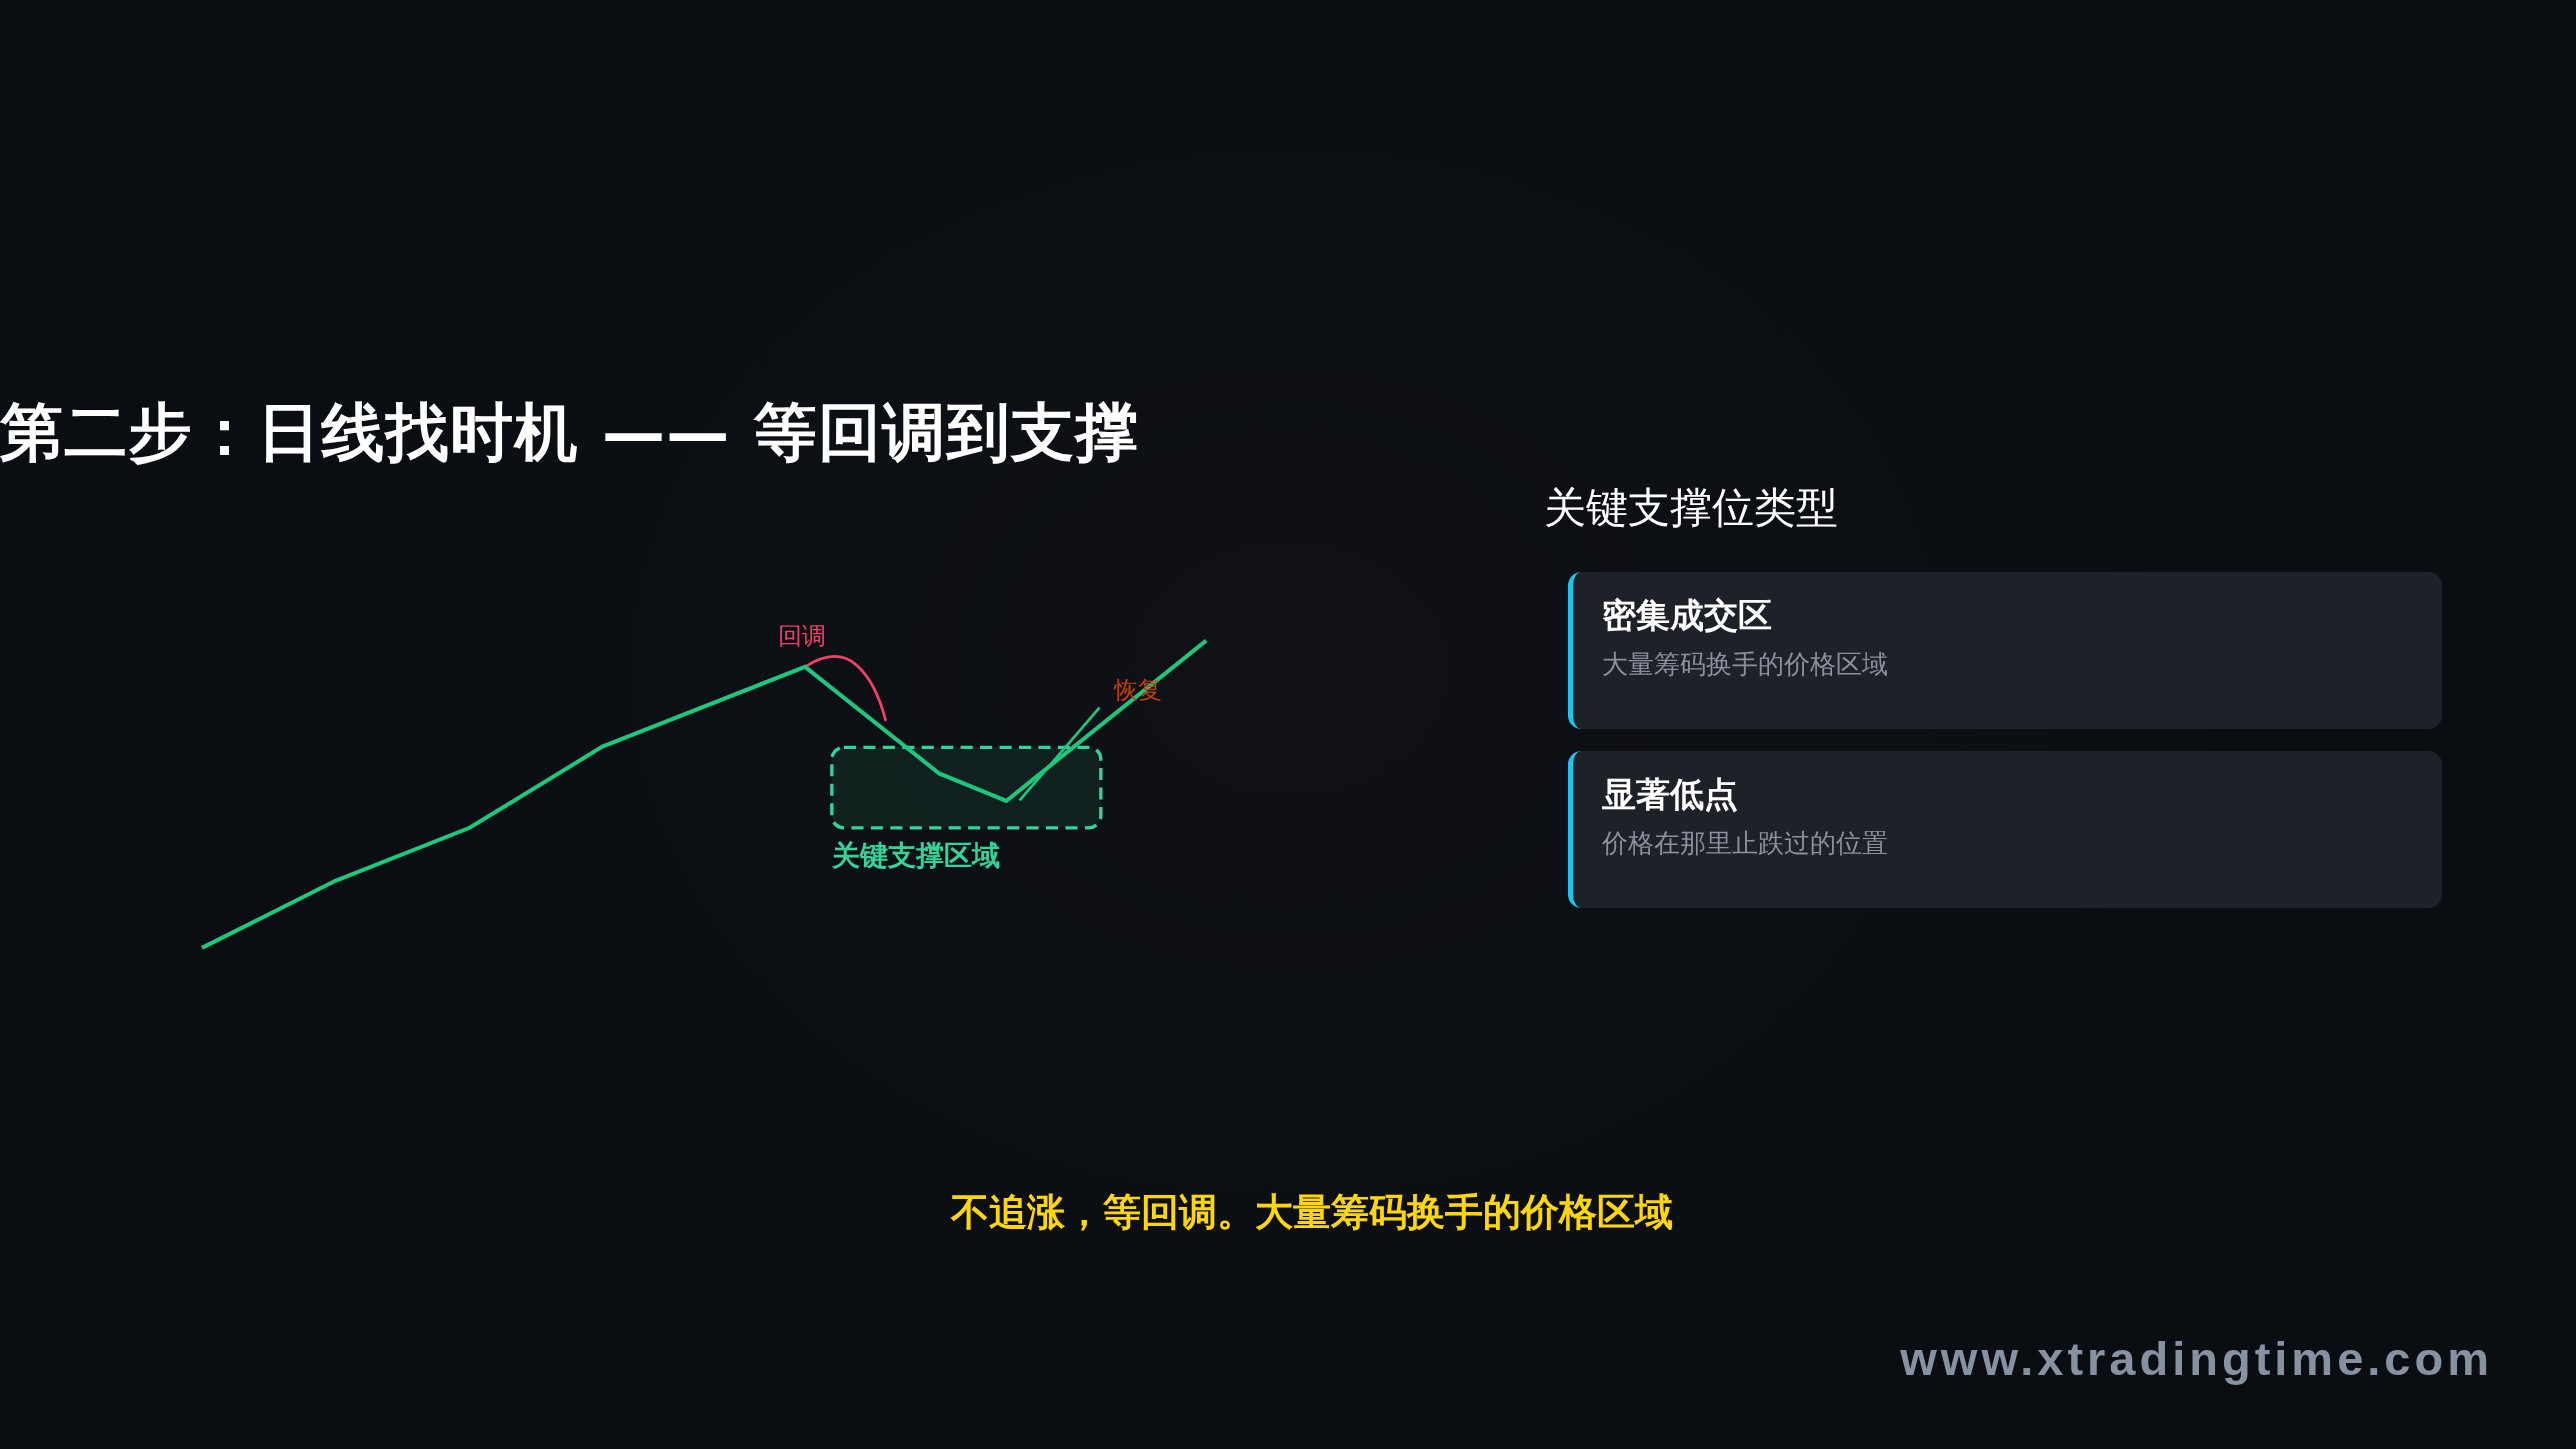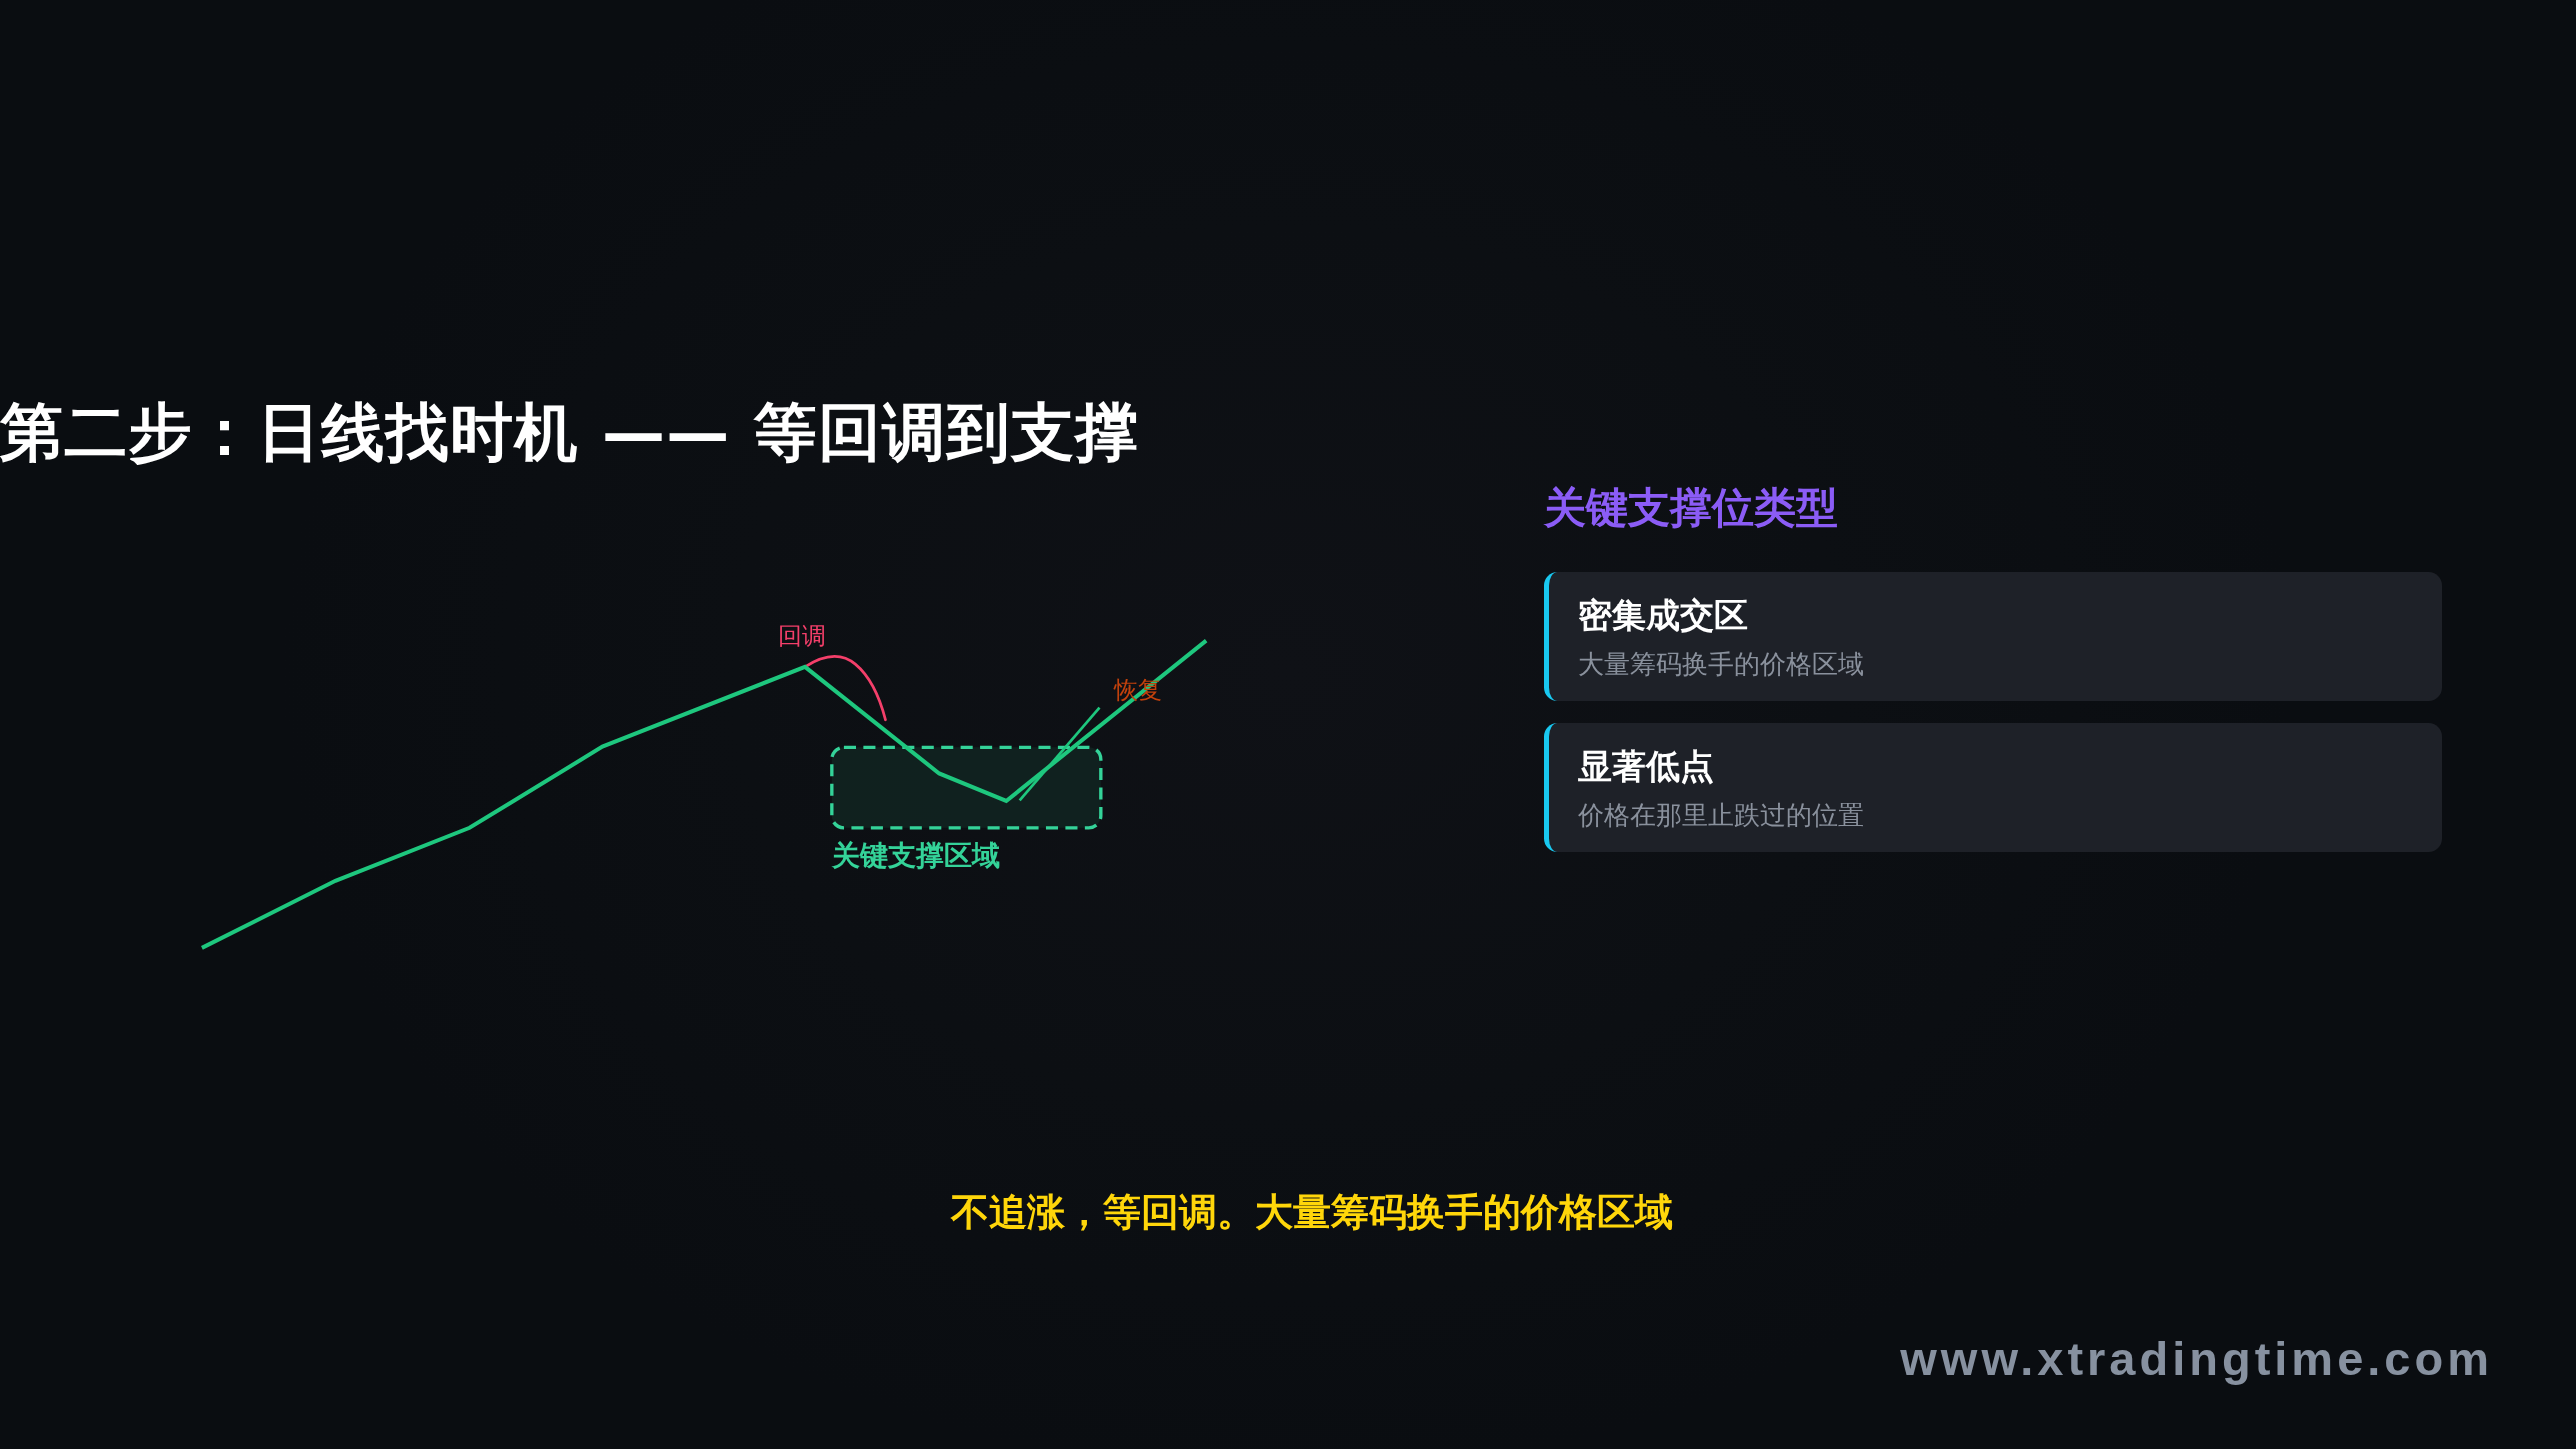--- a/index.html
+++ b/index.html
@@ -58,39 +58,40 @@
     top: 842px;
     font-size: 28px;
     font-weight: bold;
     color: #34d399;
   }
   .panel-heading {
     position: absolute;
     left: 1544px;
     top: 480px;
     font-size: 42px;
-    font-weight: bold;
-    color: #8b5cf6;
+    font-weight: normal;
+    color: #ffffff;
     line-height: 56px;
     white-space: nowrap;
   }
   .cards {
     position: absolute;
     left: 1544px;
     top: 572px;
     width: 898px;
   }
   .card {
     position: relative;
-    height: 129px;
+    height: 157px;
     margin-bottom: 22px;
     background: #1e2128;
     border-radius: 13.4px;
     border-left: 5.4px solid #19c8f0;
     box-sizing: border-box;
+    margin-left: 24px;
   }
   .card-title {
     position: absolute;
     left: 29px;
     top: 23px;
     font-size: 34px;
     font-weight: bold;
     color: #ffffff;
     line-height: 40px;
     white-space: nowrap;

